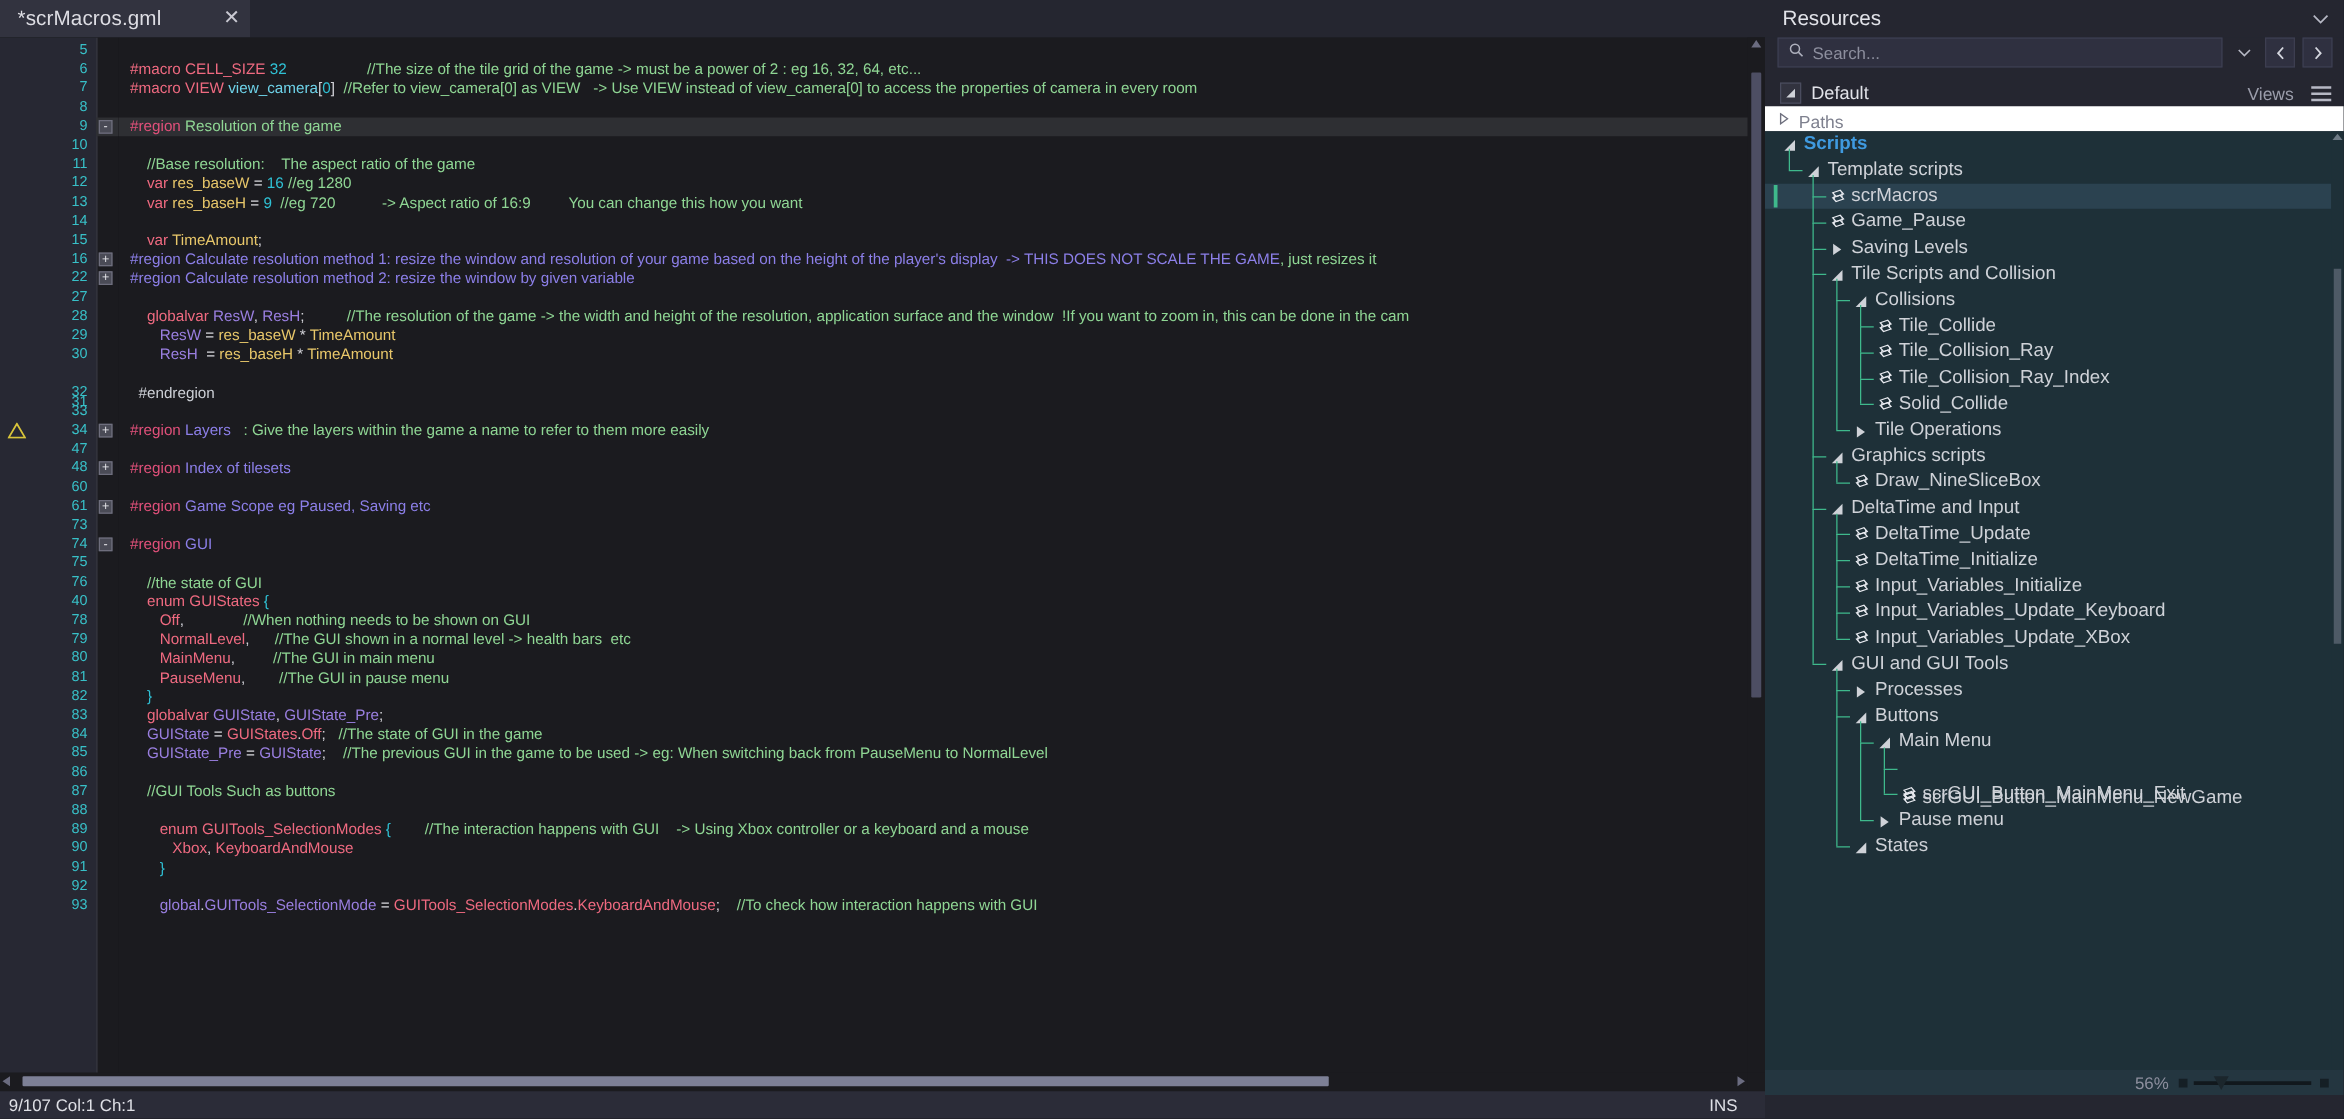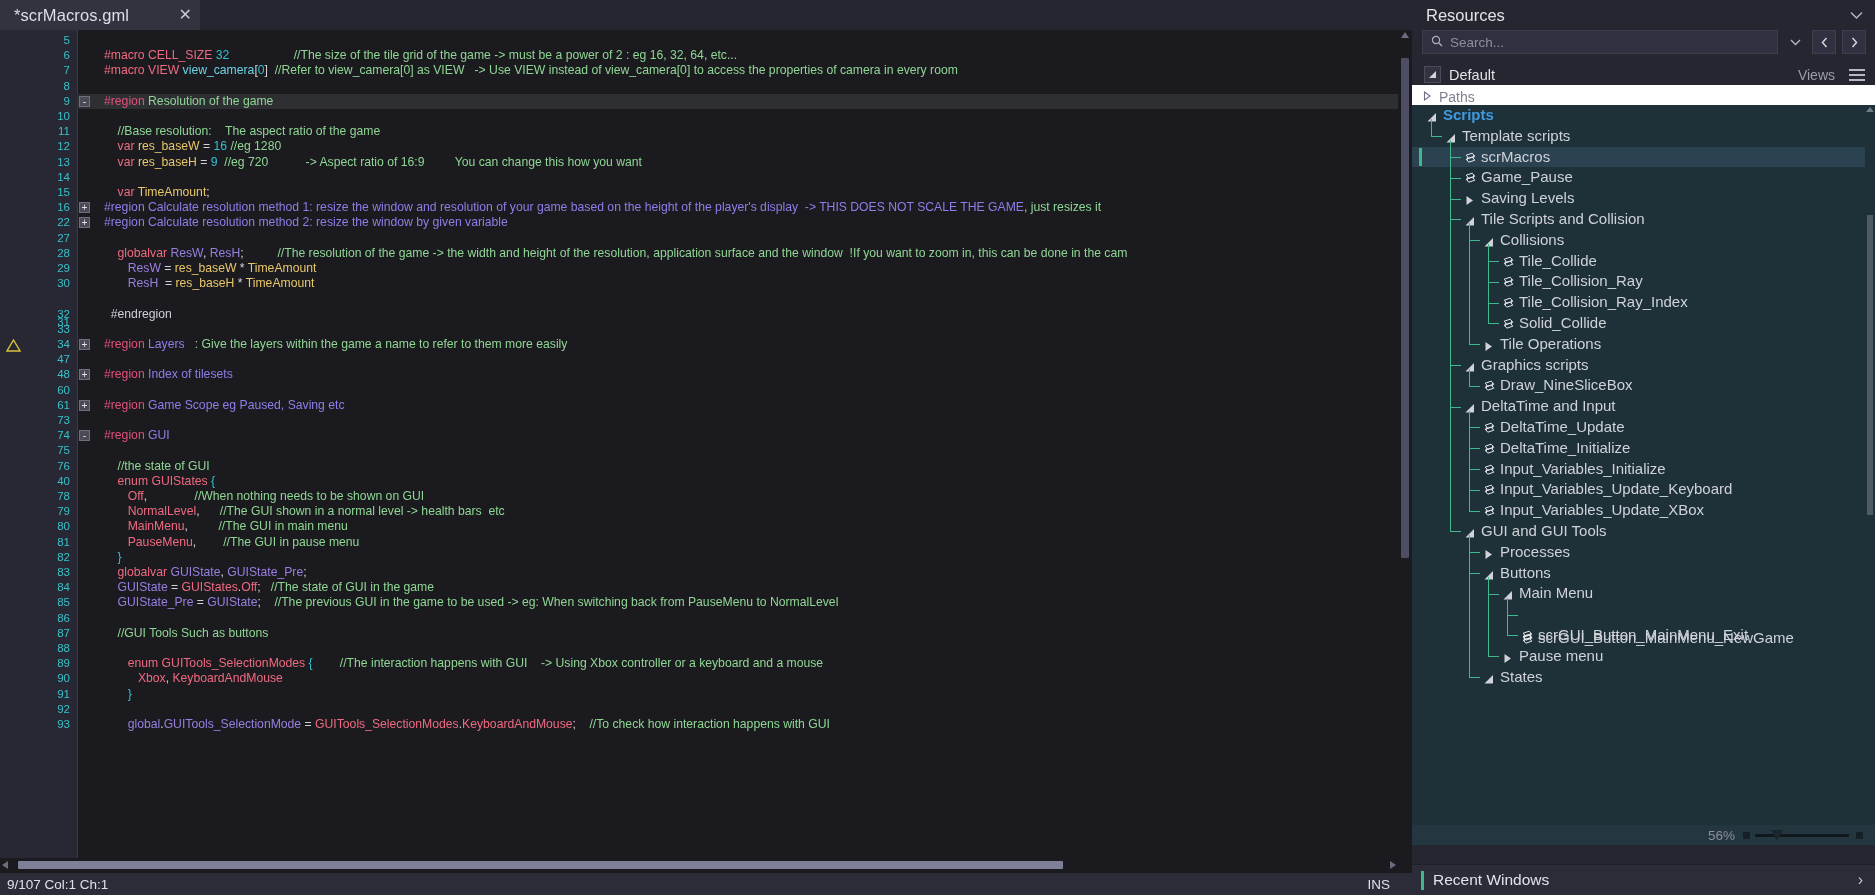--- a/index.html
+++ b/index.html
@@ -822,19 +822,14 @@
       <span id="zoom-slider">
         <span class="zs-end" style="left:0"></span>
         <span id="zs-track"></span>
         <span id="zs-knob"></span>
         <span class="zs-end" style="right:0"></span>
       </span>
     </div>
 
     <div id="res-bottom-bar"></div>
 
-    <div id="recent-windows">
-      <span id="rw-accent"></span>
-      <span id="rw-label">Recent Windows</span>
-      <span id="rw-chev">›</span>
-    </div>
   </div>
 </div>
 
 </body></html>

